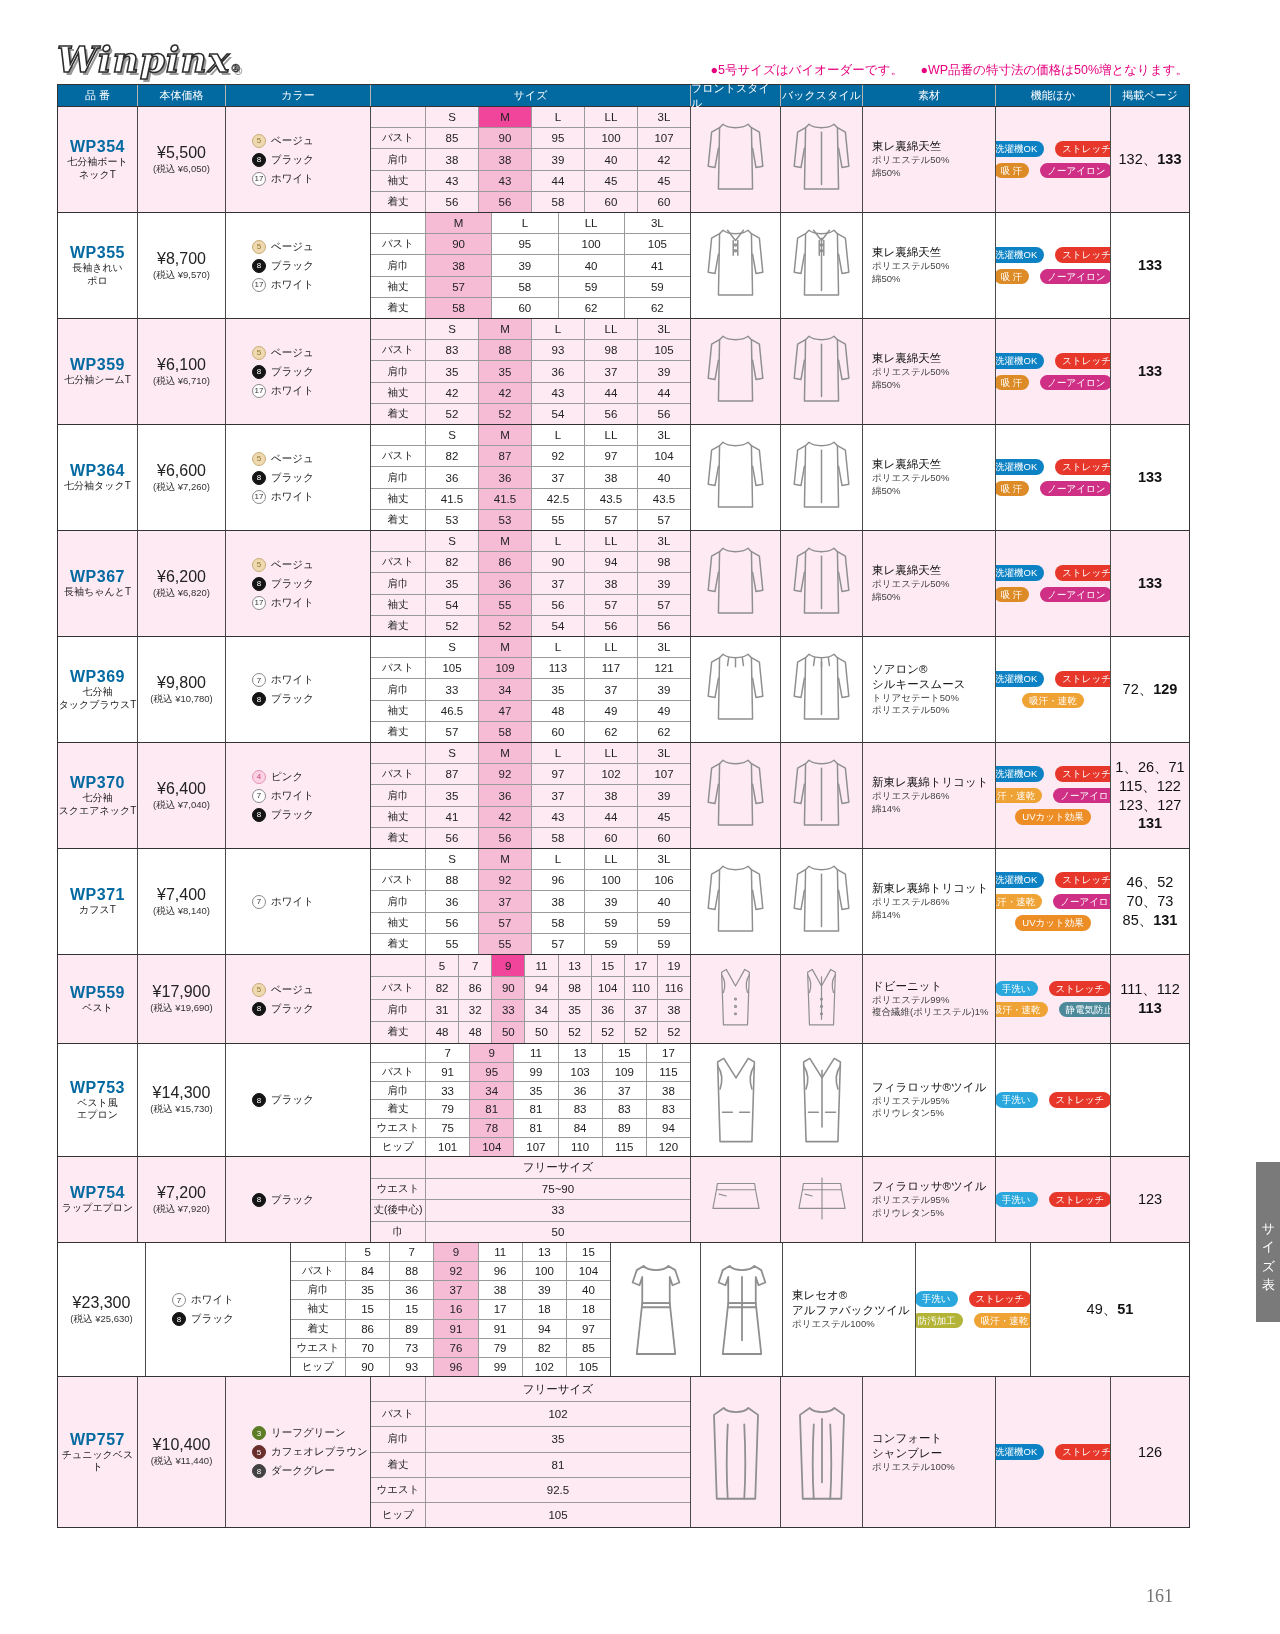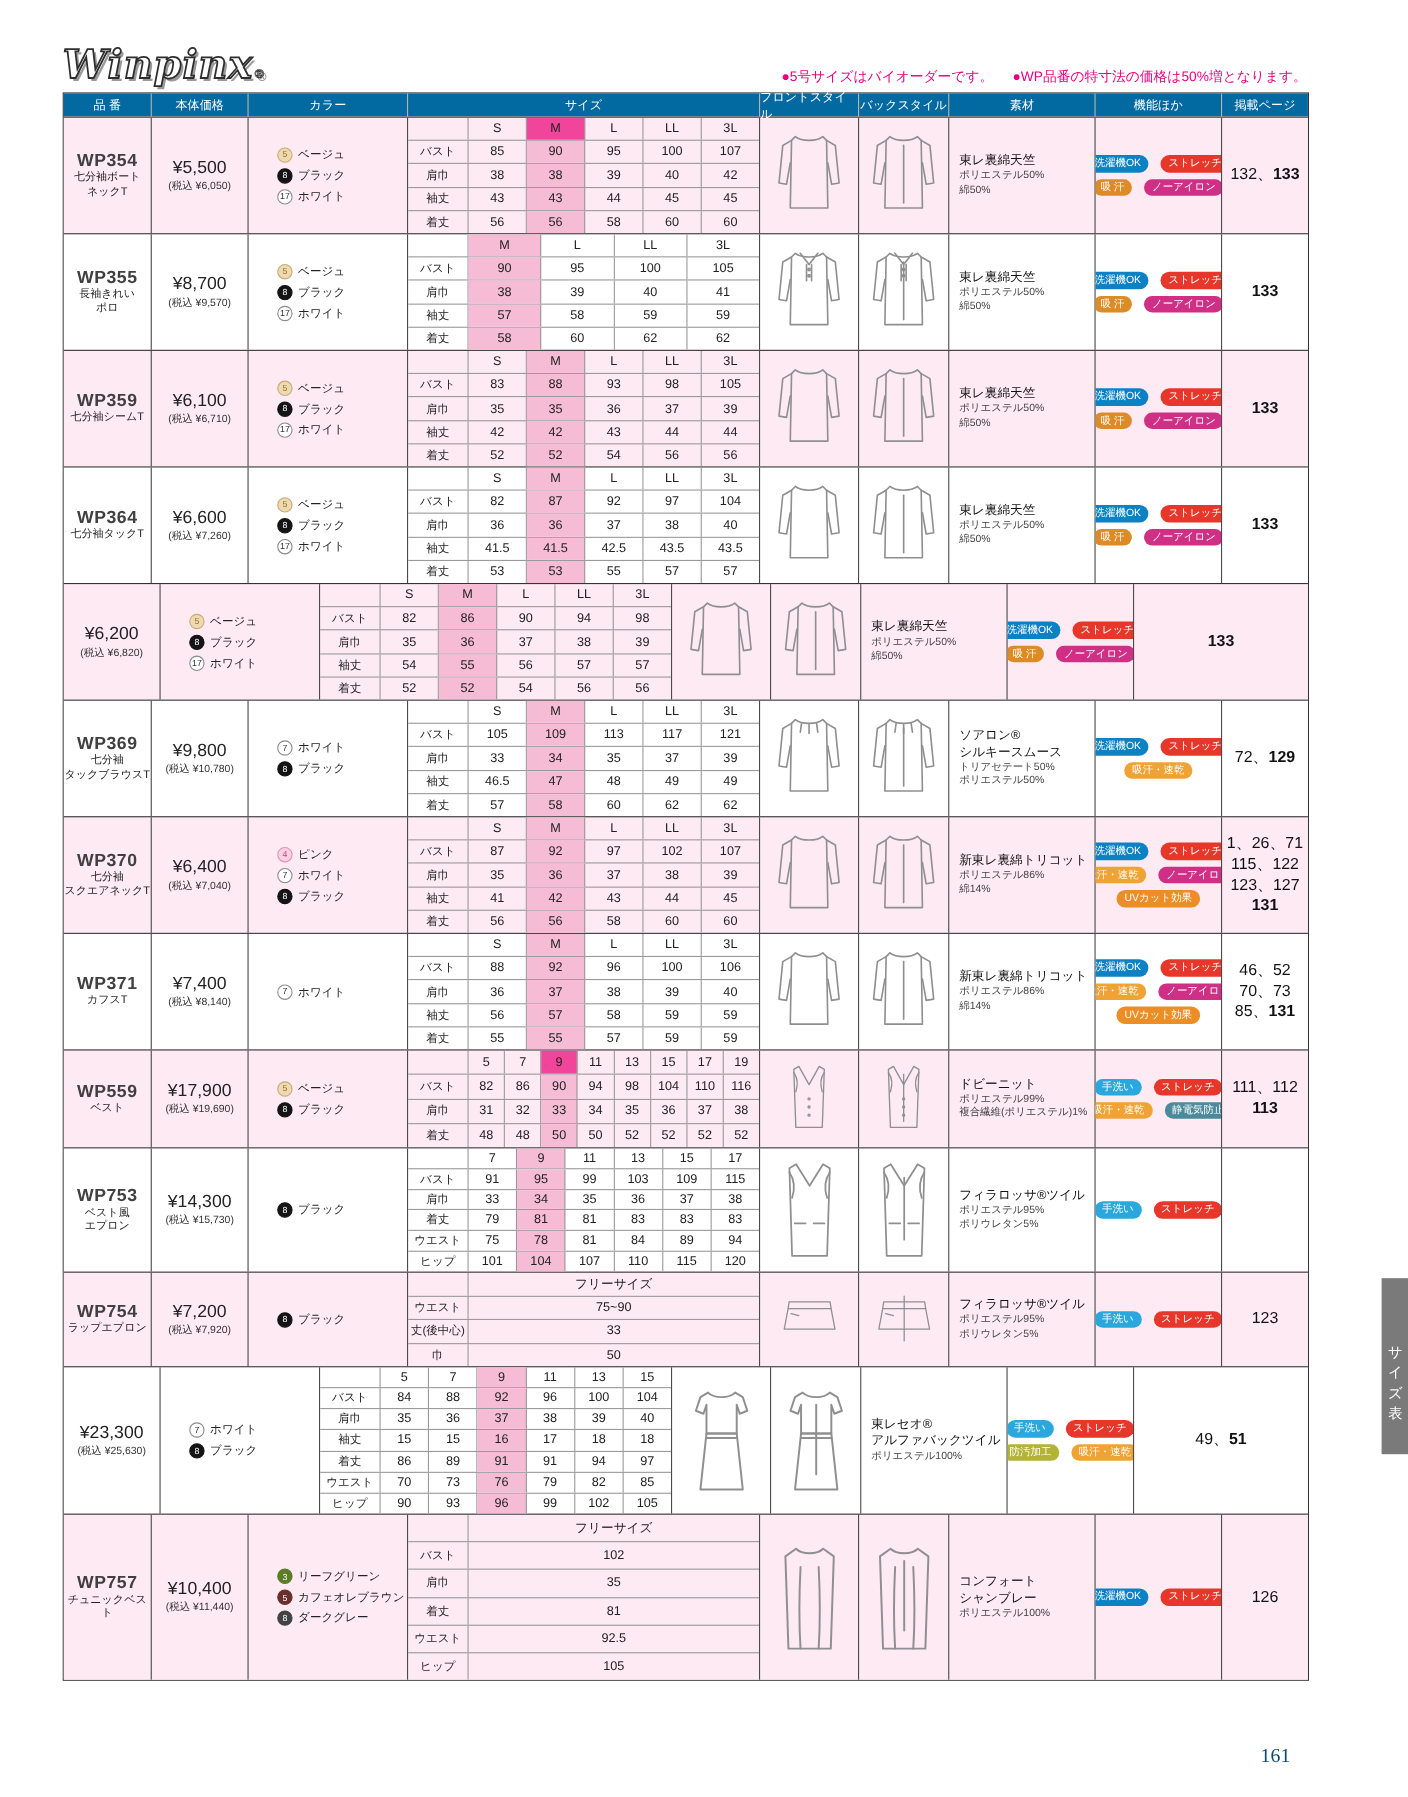--- a/index.html
+++ b/index.html
@@ -12,21 +12,21 @@
   .tbl{position:absolute;left:57px;top:84px;width:1133px;border:1.6px solid #333;box-sizing:border-box;}
   .thead{display:flex;background:#0369a1;height:21px;}
   .hcell{color:#fff;font-size:11px;display:flex;align-items:center;justify-content:center;border-right:1px solid #b7b4ae;box-sizing:border-box;}
   .hcell:last-child{border-right:none;}
   .c0{width:80px;}.c1{width:88px;}.c2{width:145px;}.c3{width:320px;}.c4{width:90px;}
   .c5{width:82px;}.c6{width:133px;}.c7{width:115px;}.c8{width:78px;flex:1;}
   .prow{display:flex;border-top:1.6px solid #333;background:#fff;}
   .prow.pink{background:#fdeaf2;}
   .cell{border-right:1px solid #4a4a4a;box-sizing:border-box;display:flex;flex-direction:column;justify-content:center;align-items:center;overflow:hidden;}
   .cell.c8{border-right:none;}
-  .code{font-size:16px;font-weight:bold;letter-spacing:.5px;color:#404040;}
+  .code{font-size:16px;font-weight:bold;letter-spacing:.5px;color:#0369a1;}
   .pname{font-size:10px;line-height:1.25;color:#222;text-align:center;}
   .price{font-size:16px;color:#222;}
   .tax{font-size:9.5px;color:#333;margin-top:1px;}
   .clist{align-items:flex-start !important;padding-left:26px;gap:5px;}
   .citem{display:flex;align-items:center;gap:5px;}
   .ccircle{width:14px;height:14px;border-radius:50%;display:flex;align-items:center;justify-content:center;font-size:8px;box-sizing:border-box;flex:none;}
   .clabel{font-size:10.5px;color:#222;}
   .sgrid{display:flex;flex-direction:column;height:100%;width:100%;}
   .srow{flex:1;display:flex;border-bottom:1px solid #9a9a9a;min-height:0;}
   .srow:last-child{border-bottom:none;}
@@ -38,21 +38,21 @@
   .gsvg{stroke:#8f8f8f;fill:none;stroke-width:1.3;stroke-linejoin:round;stroke-linecap:round;}
   .mwrap{align-items:flex-start !important;padding:0 4px 0 9px;}
   .mname{font-size:11.5px;color:#111;line-height:1.3;}
   .mcomp{font-size:9.5px;color:#444;line-height:1.35;}
   .bline{display:flex;justify-content:center;gap:11px;margin:3px 0;}
   .badge{color:#fff;font-size:9.5px;padding:2px 7px;border-radius:10px;white-space:nowrap;line-height:1.2;}
   .pgline{text-align:center;font-size:14.5px;line-height:1.3;color:#111;}
   .pgline b{font-weight:bold;}
   .sidetab{position:absolute;right:0;top:1162px;width:24px;height:160px;background:#7a7a7a;color:#fff;
     writing-mode:vertical-rl;display:flex;align-items:center;justify-content:center;font-size:13px;letter-spacing:3px;}
-  .pagenum{position:absolute;left:1146px;top:1586px;font-family:"Liberation Serif","DejaVu Serif",serif;font-size:18px;color:#0c4a6e;}
+  .pagenum{position:absolute;left:1146px;top:1586px;font-family:"Liberation Serif","DejaVu Serif",serif;font-size:18px;color:#737373;}
 </style>
 </head>
 <body>
 
 <div class="page">
   <div class="logo"><span>Winpinx</span><span class="reg">®</span></div>
   <div class="notes">
     <span>●5号サイズはバイオーダーです。</span>
     <span>●WP品番の特寸法の価格は50%増となります。</span>
   </div>
@@ -473,20 +473,24 @@
             <div class="bline">
               <span class="badge" style="background:#dd8b26">吸 汗</span>
               <span class="badge" style="background:#cf2f84">ノーアイロン</span>
             </div>
           </div>
           <div class="cell c8">
             <div class="pgline"><b>133</b></div>
           </div>
         </div>
         <div class="prow pink" style="height: 105px;">
+          <div class="cell c0">
+            <div class="code">WP367</div>
+            <div class="pname">長袖ちゃんとT</div>
+          </div>
           <div class="cell c1">
             <div class="price">¥6,200</div>
             <div class="tax">(税込 ¥6,820)</div>
           </div>
           <div class="cell c2 clist">
             <div class="citem">
               <span class="ccircle" style="background:#eed9b0;border:1px solid #c8ab76;color:#94752e">5</span>
               <span class="clabel">ベージュ</span>
             </div>
             <div class="citem">

